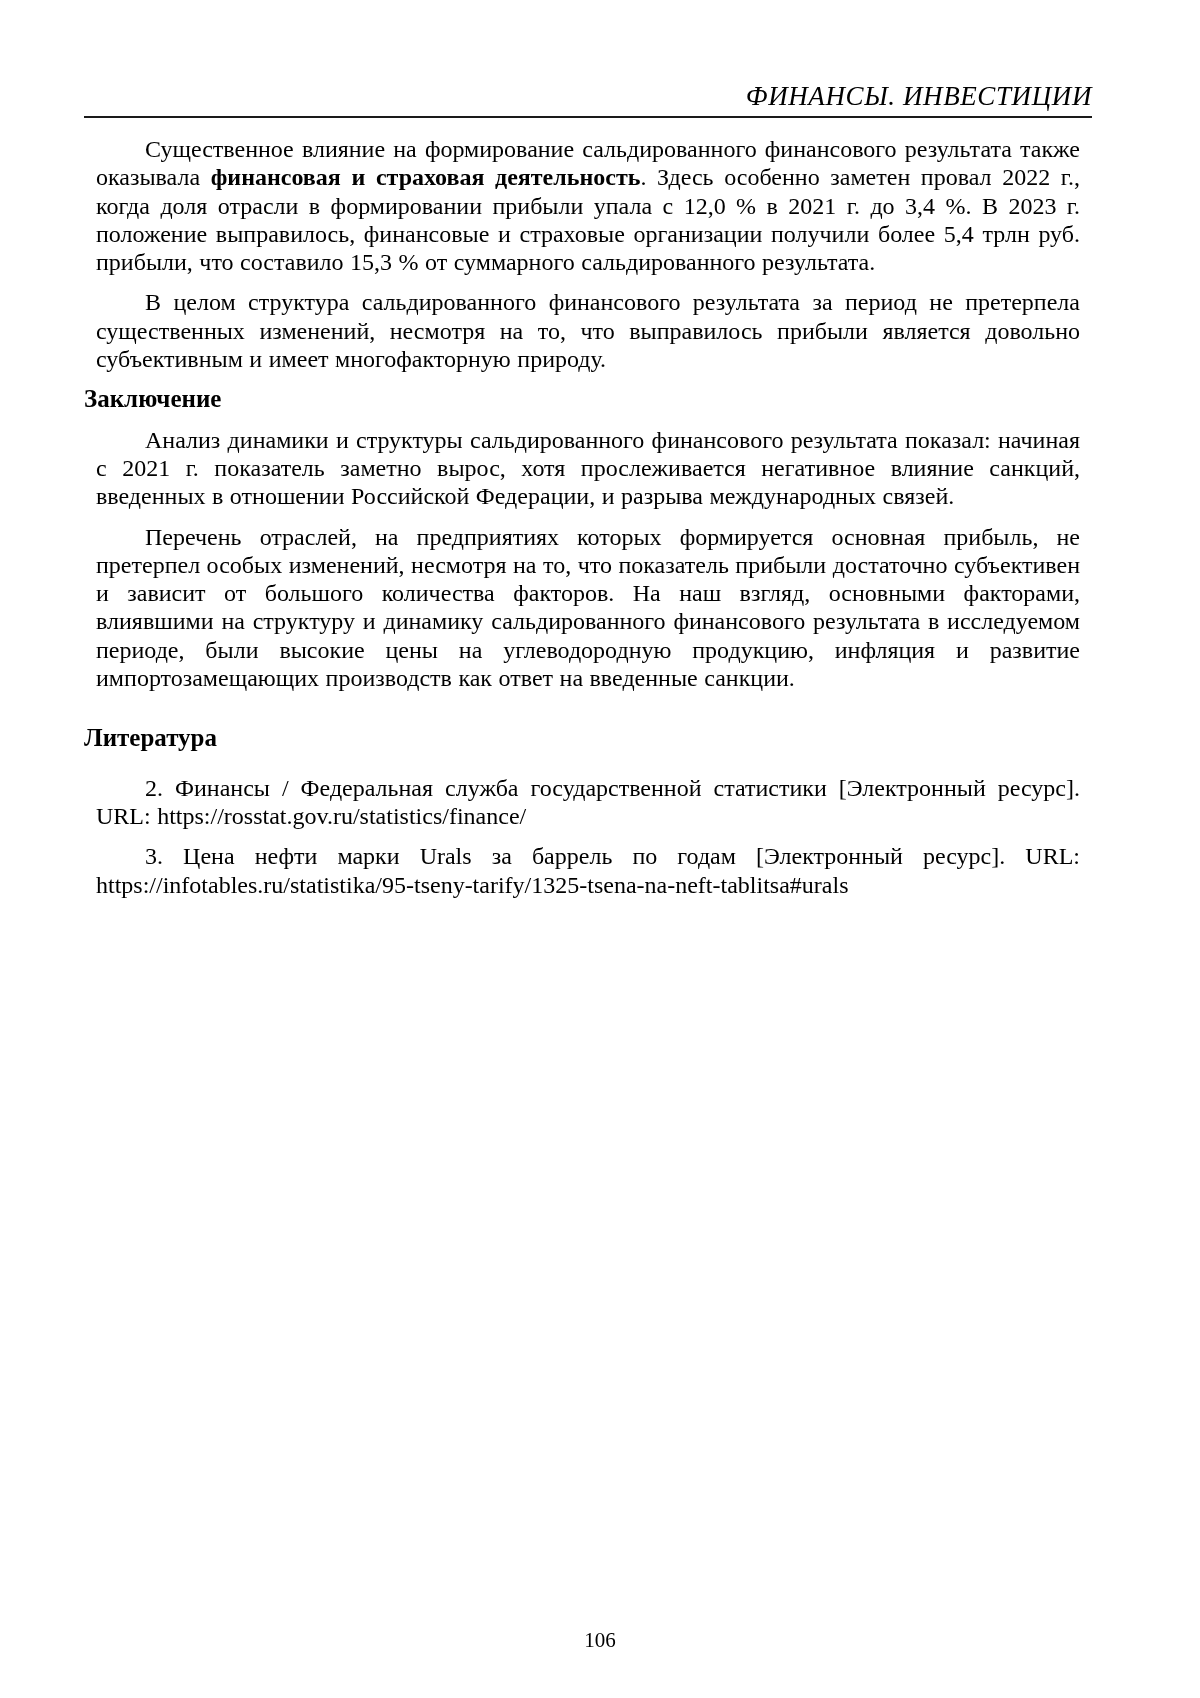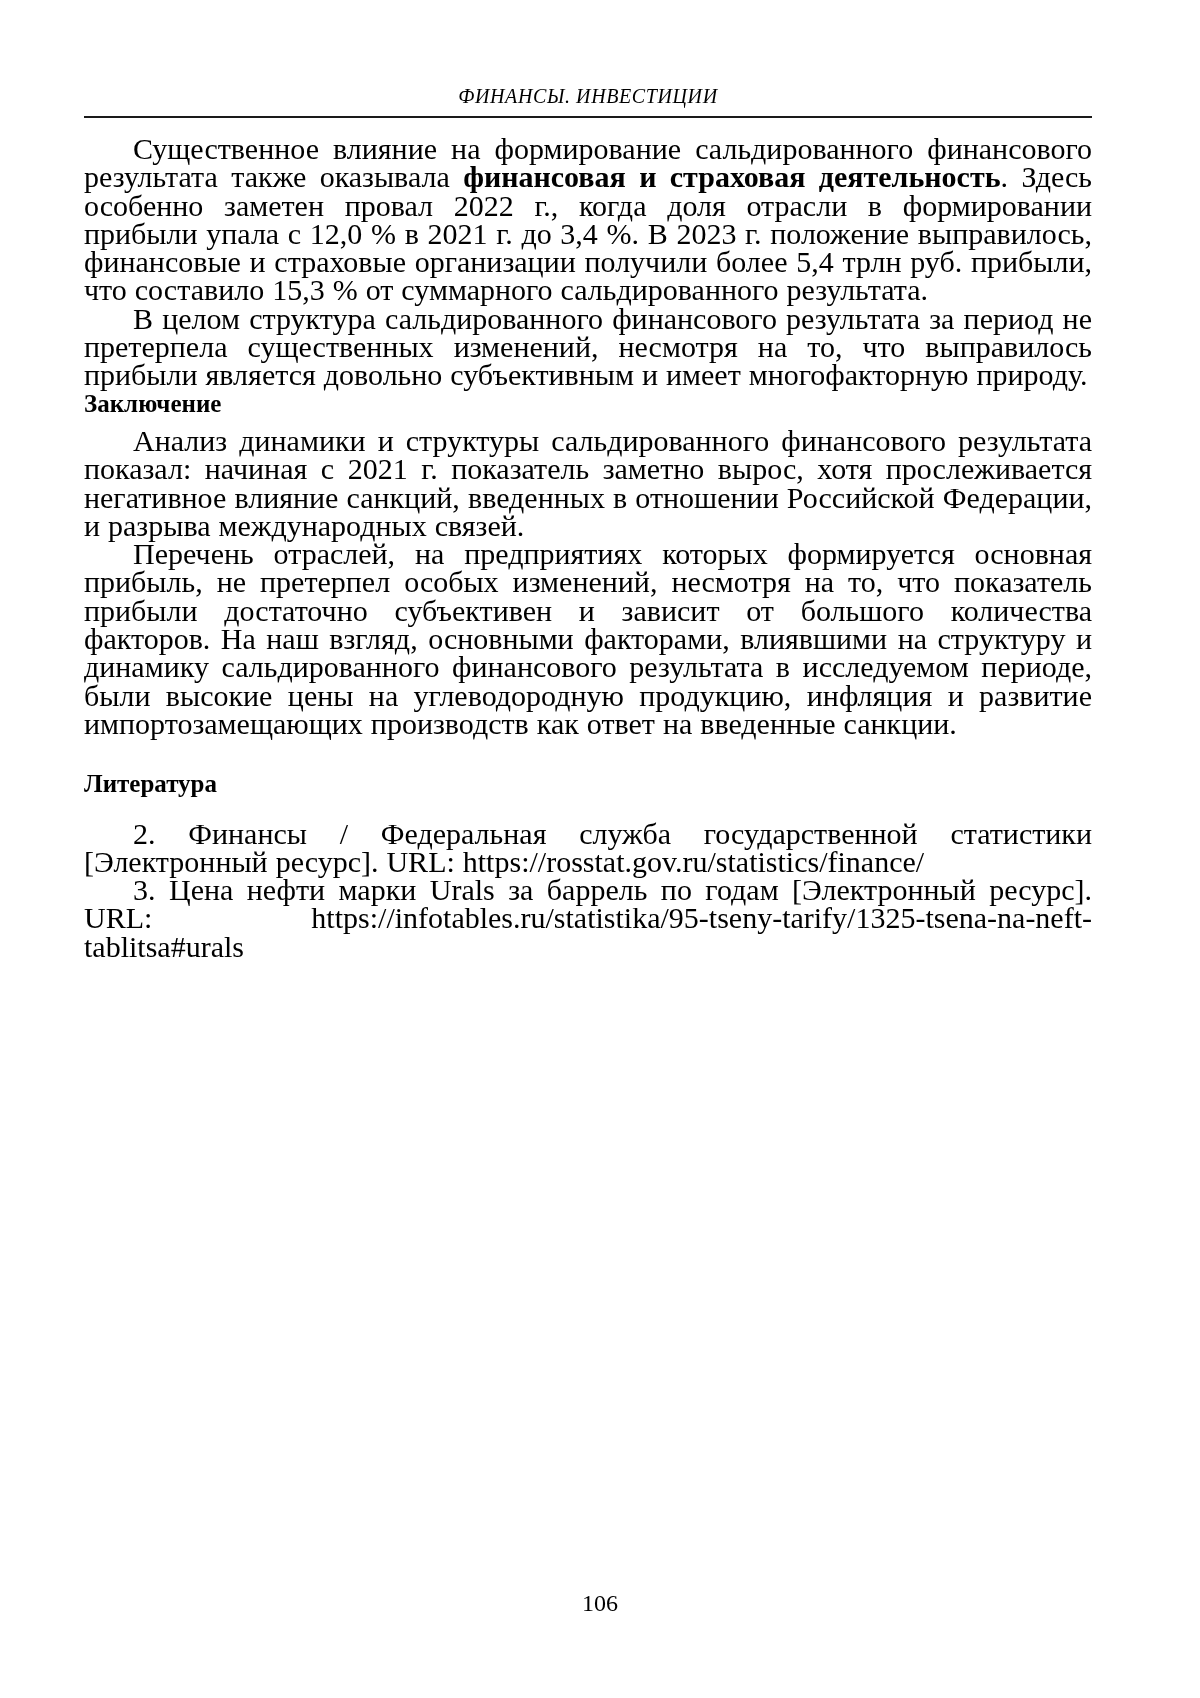--- a/index.html
+++ b/index.html
@@ -12,59 +12,59 @@
     font-family: "Liberation Serif", "DejaVu Serif", serif;
     overflow: hidden;
   }
   .text-col {
     position: absolute;
     left: 84px;
     top: 84px;
     width: 1008px;
   }
   .running-head {
-    text-align: center;
+    text-align: right;
     font-style: italic;
-    font-size: 20px;
+    font-size: 27px;
     line-height: 24px;
     letter-spacing: 0.6px;
     white-space: nowrap;
   }
   .head-rule {
     height: 0;
     border-bottom: 2.5px solid #1a1a1a;
     margin-top: 8px;
   }
   .body-p {
-    margin: 0;
-    font-size: 30px;
+    margin: 12px;
+    font-size: 24px;
     line-height: 28.3px;
     text-align: justify;
     text-indent: 49px;
     hyphens: auto;
     -webkit-hyphens: auto;
     word-spacing: 0.5px;
   }
   .body-p.first { margin-top: 17px; }
   .bold-inline { font-weight: bold; }
   .h2 {
     margin: 0;
     font-size: 25px;
     line-height: 28.3px;
     font-weight: bold;
   }
   .h2.conclusion { margin: 0 0 9px 0; }
   .h2.literature { margin: 32px 0 21px 0; }
   .page-num {
     position: absolute;
-    top: 1591px;
+    top: 1628px;
     left: 0;
     width: 100%;
     text-align: center;
-    font-size: 24px;
+    font-size: 21px;
     line-height: 24px;
   }
 </style>
 </head>
 <body>
 
 <div class="page">
   <div class="text-col">
 
     <div class="running-head">ФИНАНСЫ. ИНВЕСТИЦИИ</div>

